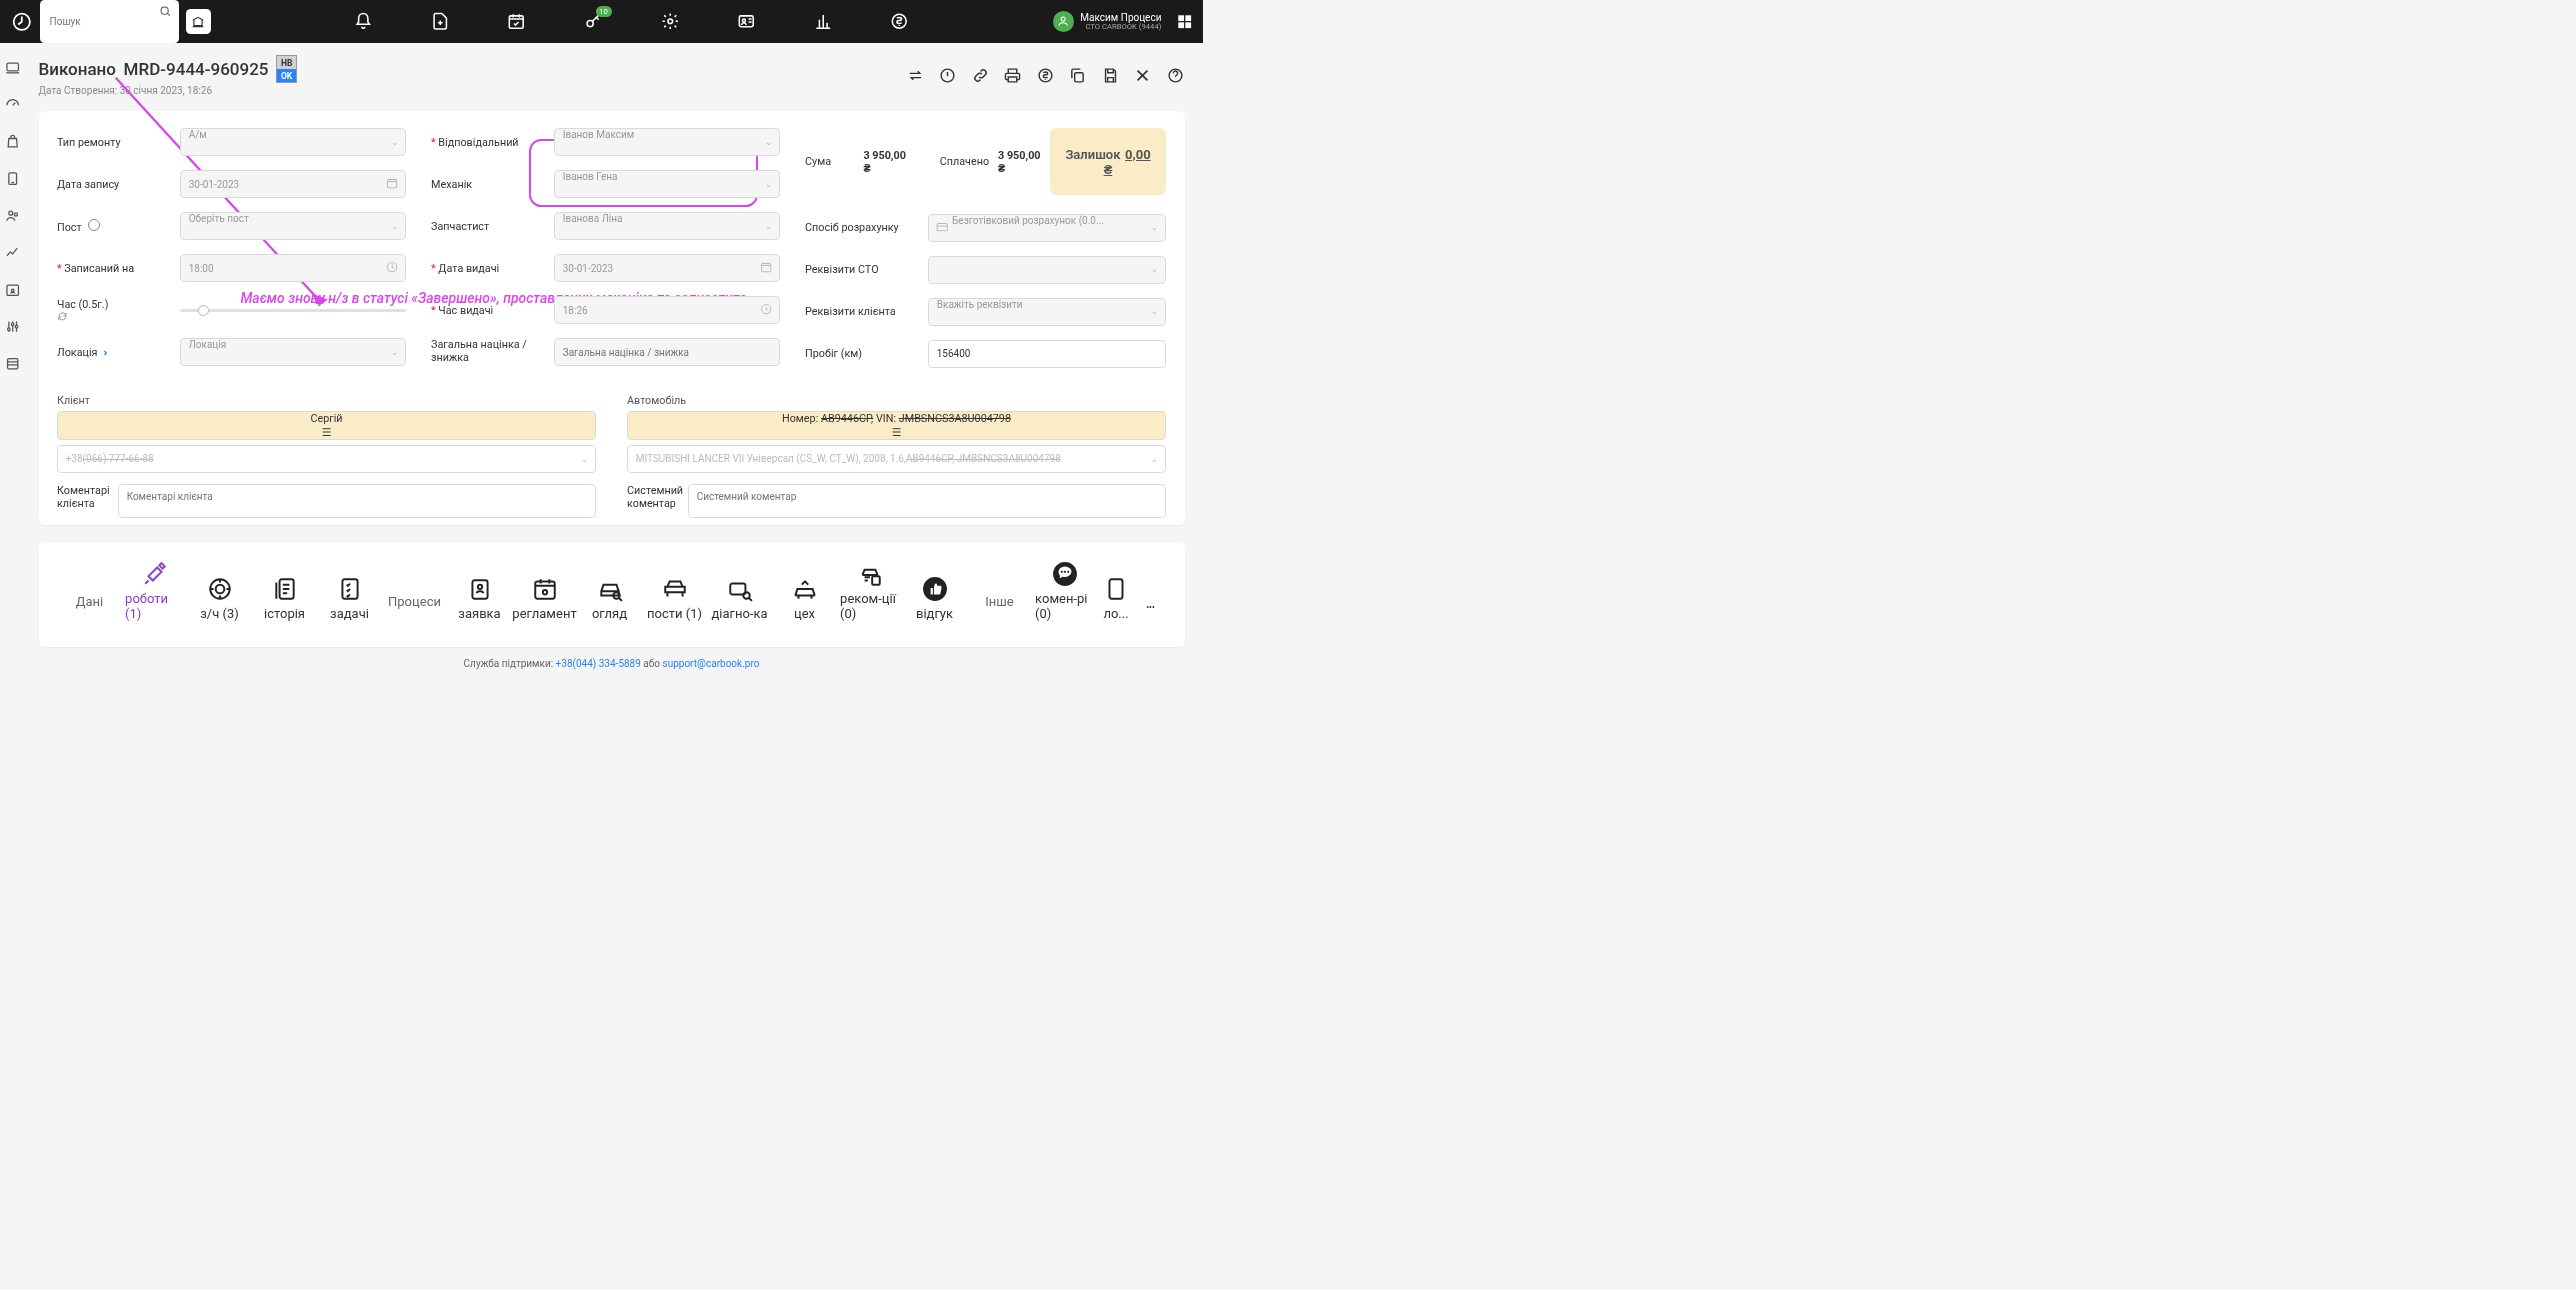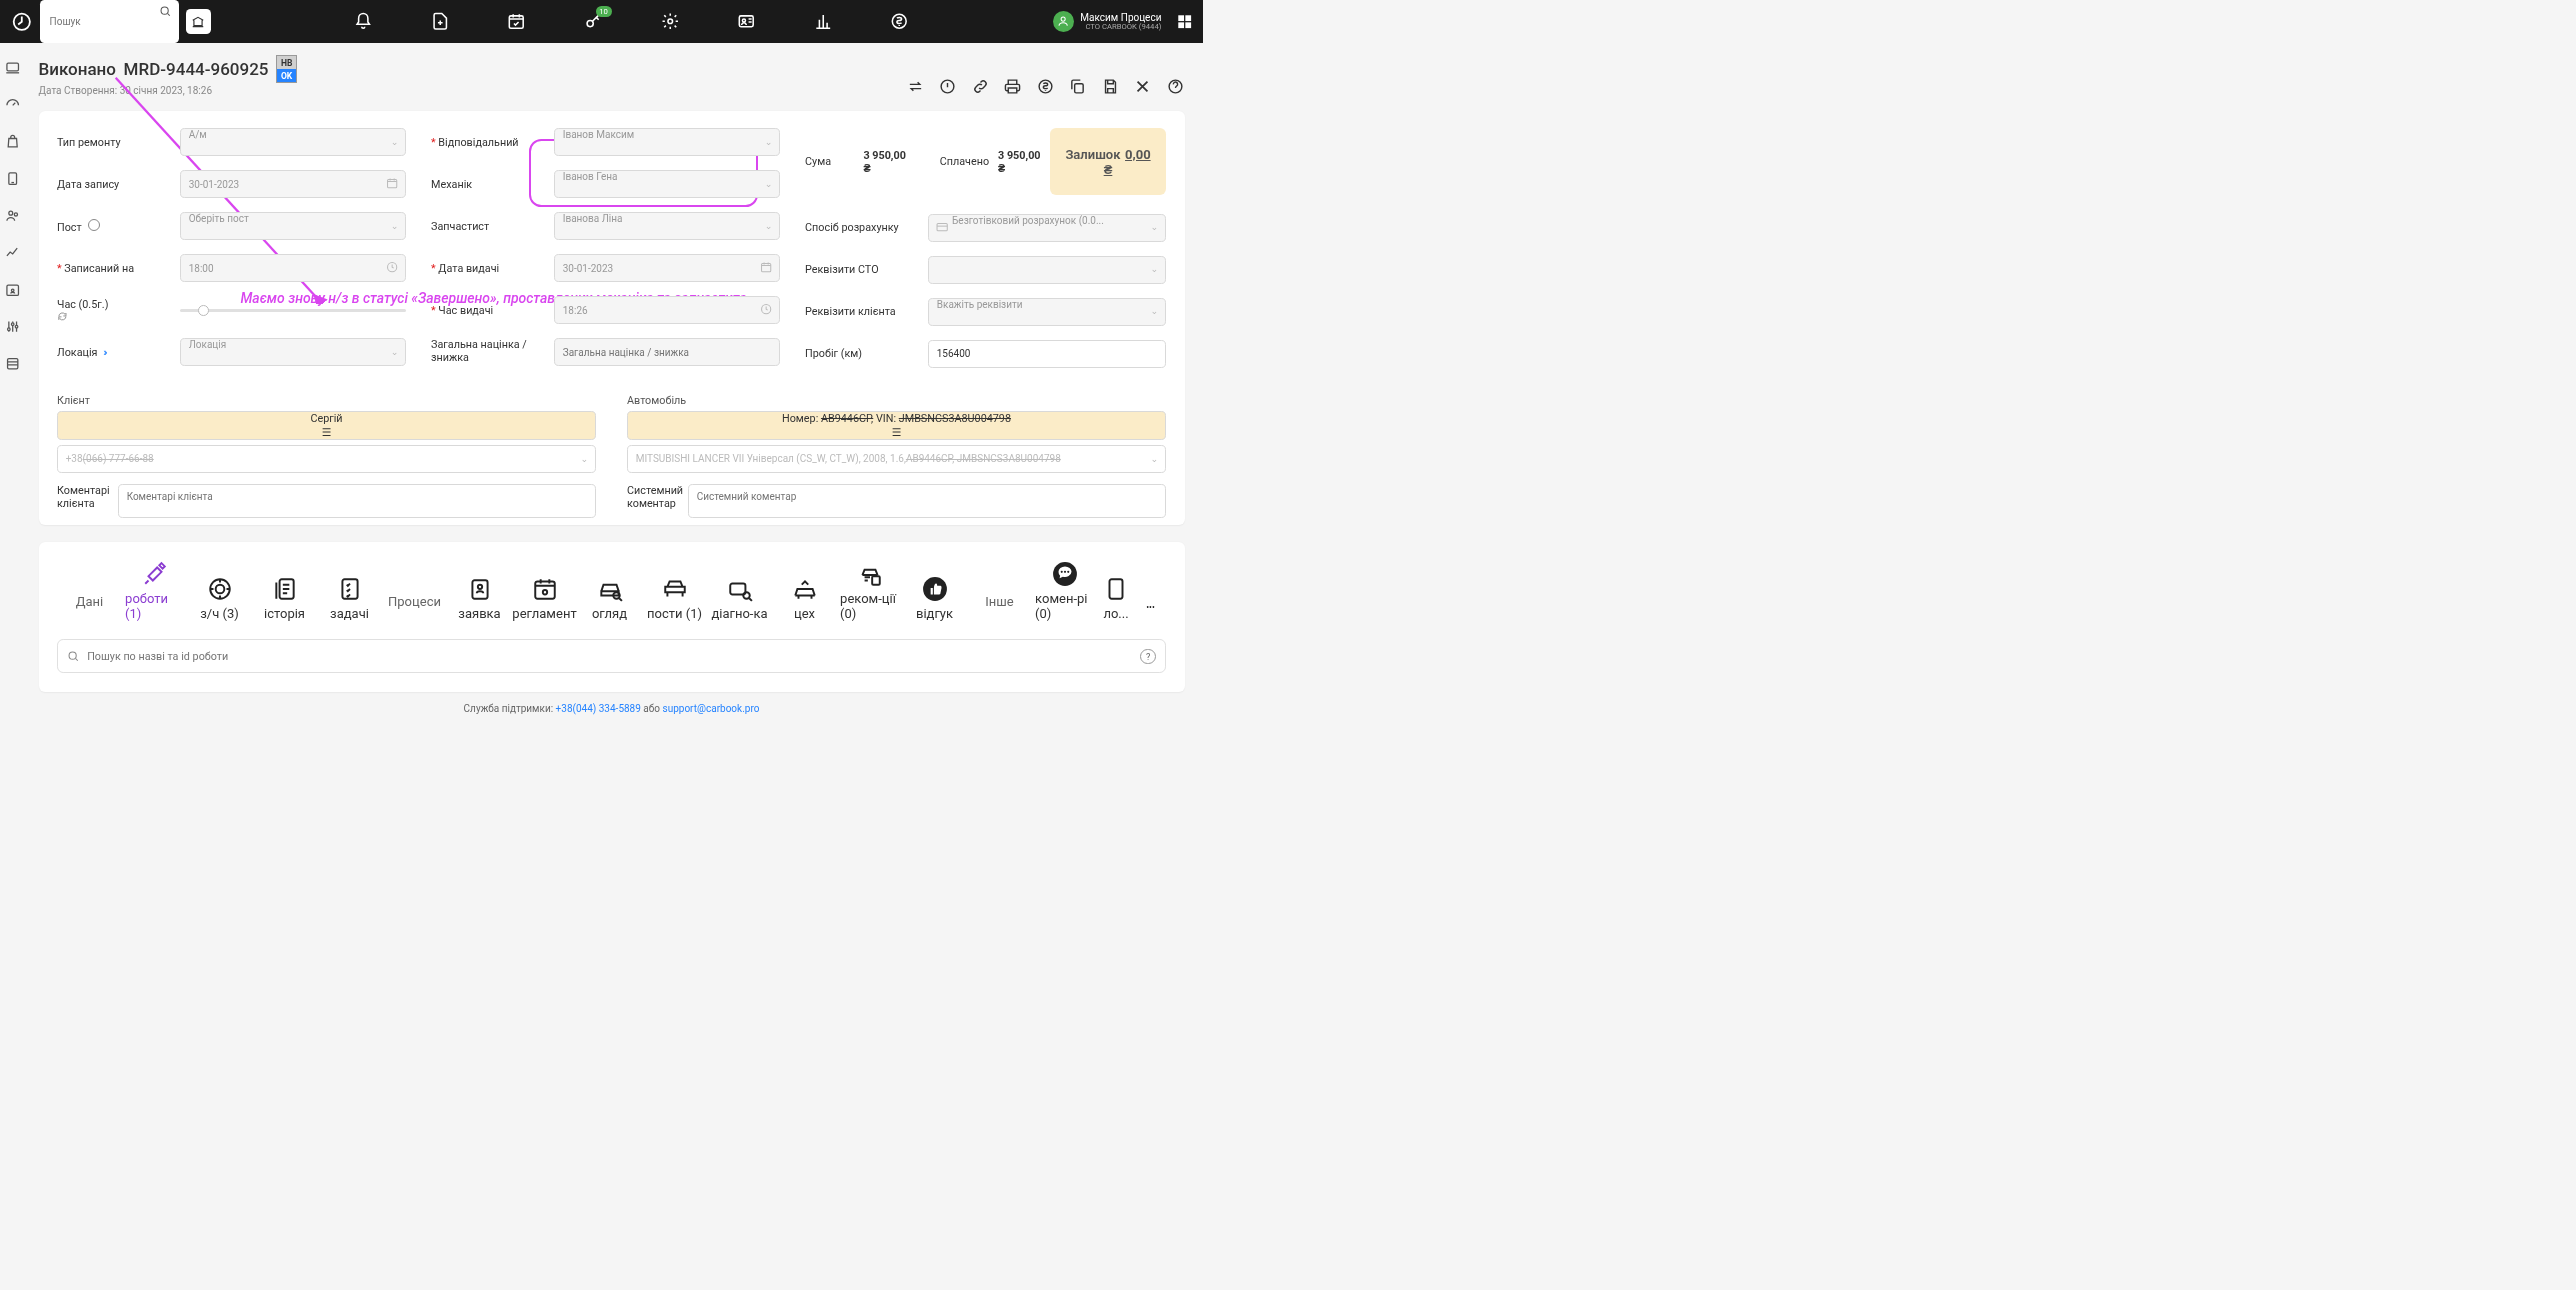--- a/index.html
+++ b/index.html
@@ -21,21 +21,21 @@
 .topnav .user-txt .sub { font-size:7.7px; color:#aaa; }
 .topnav .apps { width:18.5px; height:18.5px; display:flex; align-items:center; justify-content:center; color:#fff; margin-left:7.7px; cursor:pointer; }
 
 
 .layout { display:flex; }
 .rail { width:55px; display:flex; flex-direction:column; align-items:center; padding-top:15.4px; gap:18.5px; }
 .rail .rail-ic { width:18.5px; height:18.5px; display:flex; align-items:center; justify-content:center; color:#555; cursor:pointer; }
 
 
 .main { flex:1; padding:12.3px 18.5px 0 12.3px; }
-.header-row { display:flex; align-items:flex-end; justify-content:space-between; }
+.header-row { display:flex; align-items:center; justify-content:space-between; }
 .title-blk h1 { font-size:17px; font-weight:500; color:#333; display:flex; align-items:center; gap:7.7px; }
 .tags { display:flex; border:0.8px solid #999;flex-direction:column; }
 .tag { font-size:8.5px; font-weight:700; padding:1.5px 3.8px; }
 .tag.nv { background:#d0d0d0; color:#333; }
 .tag.ok { background:#2684ff; color:#fff; }
 .title-sub { font-size:10px; color:#888; margin-top:1.5px; }
 .hdr-actions { display:flex; gap:14px; }
 .hdr-ic { width:18.5px; height:18.5px; display:flex; align-items:center; justify-content:center; cursor:pointer; color:#333; }
 
 .card { background:#fff; border-radius:6.2px; margin-top:15.4px; padding:17px 18.5px 7.7px; box-shadow:0 0.8px 1.5px rgba(0,0,0,.05); position:relative; }
@@ -675,30 +675,20 @@
                 <rect x="6" y="3" width="12" height="18" rx="2"></rect>
               </svg>
             </div>
             <span class="tlbl">ло...</span>
           </div>
         <div class="tab more">
             <div class="tic">•••</div>
           </div>
       </div>
 
-      <div class="search-row">
-        <span>
-            <svg width="12.3" height="12.3" viewBox="0 0 24 24" fill="none" stroke="#888" stroke-width="2">
-              <circle cx="11" cy="11" r="7"></circle>
-              <path d="M21 21l-4-4"></path>
-            </svg>
-          </span>
-        <input placeholder="Пошук по назві та id роботи" style="">
-        <span class="help-ic">?</span>
-      </div>
     </div>
 
     <div class="footer-sup">
       <span>Служба підтримки: </span><a href="#">+38(044) 334-5889</a><span> або </span><a href="#">support@carbook.pro</a>
     </div>
   </div>
 </div>
 
 
 </body></html>

